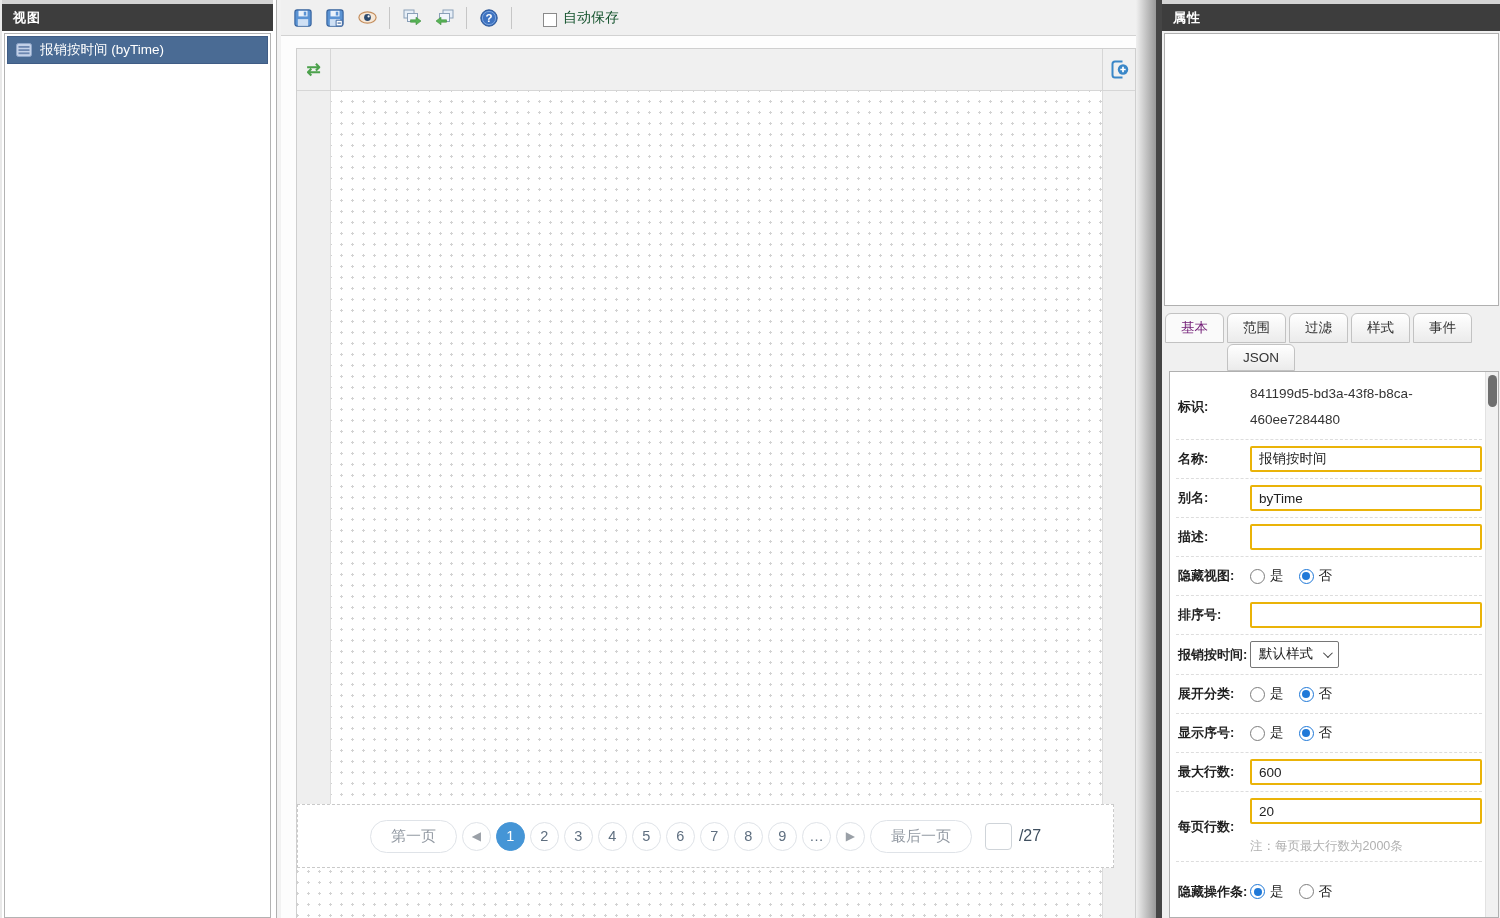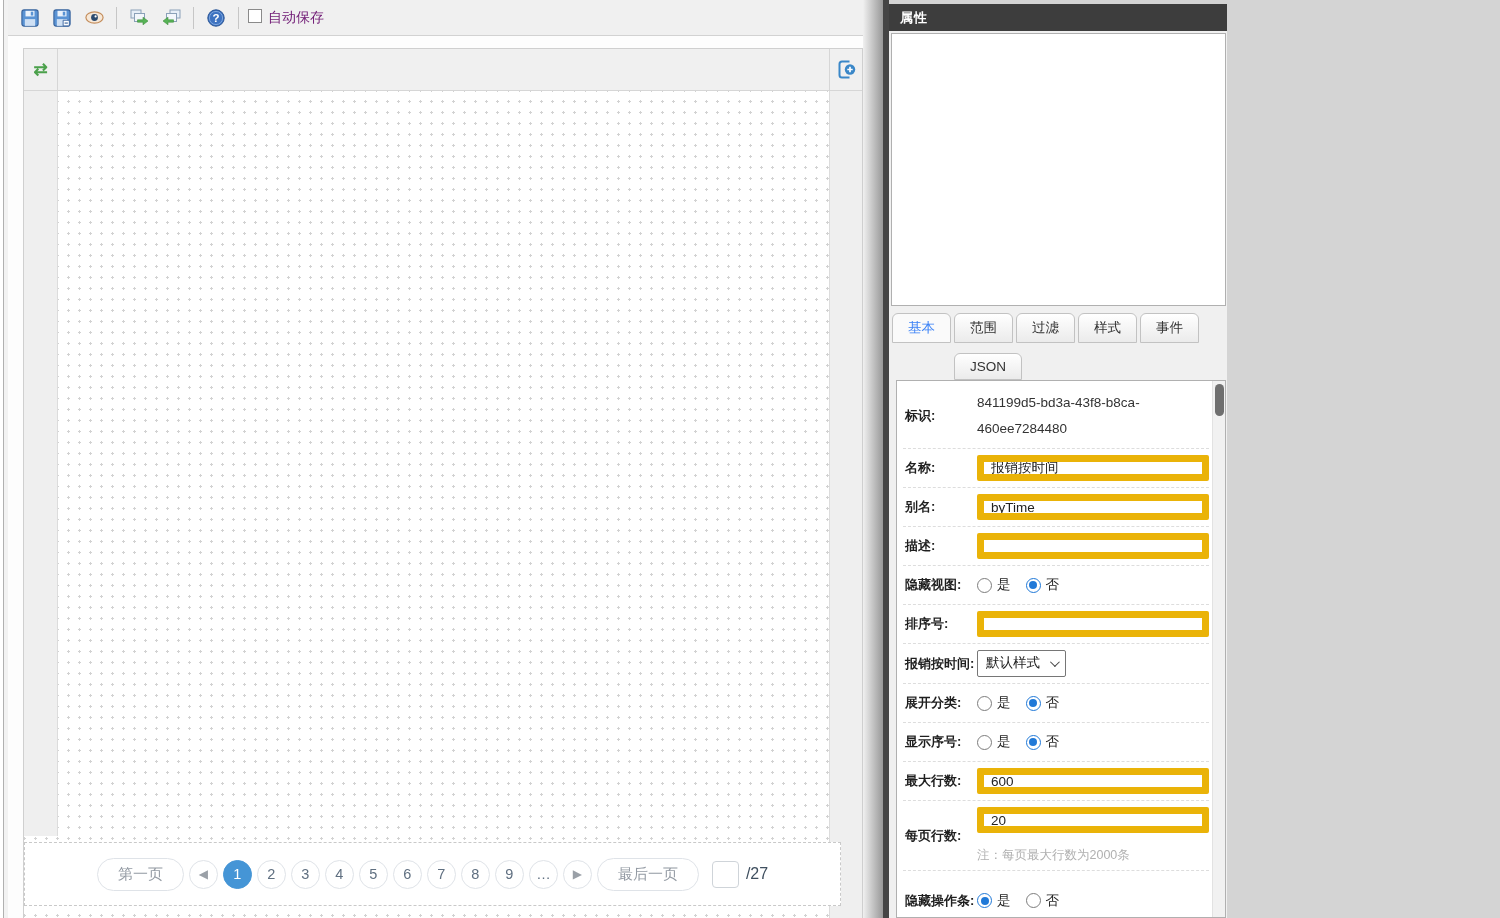--- a/index.html
+++ b/index.html
@@ -18,78 +18,95 @@
 
   
   .splitter-left { width:8px; background:linear-gradient(to right,#ffffff 3px,#b0b0b0 3px,#b0b0b0 4px,#f2f2f2 4px); cursor:col-resize; }
   .splitter-right { width:26px; background:linear-gradient(to right,#f0f0f0,#989898); border-right:6px solid #454545; cursor:col-resize; }
 
   
   .center { width:855px; display:flex; flex-direction:column; background:#fff; }
   .toolbar { height:36px; background:#f0f0f0; border-bottom:1px solid #d2d2d2; display:flex; align-items:center; padding-left:9px; gap:6px; flex:none; }
   .tbtn { width:26px; height:26px; display:flex; align-items:center; justify-content:center; border-radius:3px; cursor:pointer; }
   .tsep { width:1px; height:22px; background:#c6c6c6; margin:0 3px; }
-  .autosave { display:flex; align-items:flex-start; gap:6px; font-size:14px; color:#701a75; }
+  .autosave { display:flex; align-items:flex-end; gap:6px; font-size:14px; color:#14532d;margin-left:22px; }
   .checkbox { width:14px; height:14px; border:1px solid #8a8a8a; background:#fff; display:inline-block; }
 
   .center-body { flex:1; position:relative; background:#fdfdfd; }
   .canvas { position:absolute; left:15px; top:12px; right:0; bottom:-2px; background:#fff; border:1px solid #cfcfcf; }
   .canvas-topbar { height:42px; background:#f0f0f0; border-bottom:1px solid #d6d6d6; display:flex; }
   .ct-cell { width:34px; display:flex; align-items:center; justify-content:center; }
   .ct-left { border-right:1px solid #d6d6d6; }
   .ct-right { width:33px; border-left:1px solid #d6d6d6; }
   .ct-fill { flex:1; }
   .sync-glyph { color:#4ca14c; font-size:17px; font-weight:bold; cursor:pointer; }
 
   .canvas-body { position:absolute; top:42px; left:0; right:0; bottom:0; background:#fff;
     background-image:radial-gradient(#d2d2d2 1.1px, transparent 1.3px);
     background-size:11px 11px; background-position:6px 5px; }
   .gutter-left { position:absolute; left:0; top:0; width:34px; height:745px; background:#efefef; border-right:1px solid #dcdcdc; }
   .gutter-right { position:absolute; right:0; top:0; width:33px; height:100%; background:#efefef; border-left:1px solid #dcdcdc; }
 
-  .pagination { position:absolute; left:0; top:751px; width:817px; height:64px; background:#fff; border:1px dashed #c9c9c9; display:flex; align-items:center; justify-content:center; gap:5px; }
+  .pagination { position:absolute; left:0; top:713px; width:817px; height:64px; background:#fff; border:1px dashed #c9c9c9; display:flex; align-items:center; justify-content:center; gap:5px; }
   .pg-pill { border:1px solid #dfe3e8; border-radius:17px; background:#fff; color:#939aa3; font-size:15px; padding:6px 20px; cursor:pointer; }
   .pg-circle { width:29px; height:29px; border-radius:50%; border:1px solid #dfe3e8; background:#fff; color:#5f6f80; font-size:14.5px; display:flex; align-items:center; justify-content:center; cursor:pointer; flex:none; }
   .pg-circle.active { background:#4595d6; border-color:#4595d6; color:#fff; }
   .pg-arrow { color:#9aa0a7; font-size:12px; }
   .pg-input { width:27px; height:27px; border:1px solid #cfd4d9; border-radius:4px; margin-left:8px; font-size:14px; text-align:center; }
   .pg-total { color:#3f4f5f; font-size:16px; margin-left:2px; }
 
   
   .right-panel { width:338px; background:#f0f0f0; display:flex; flex-direction:column; }
   .empty-box { height:273px; margin:2px 1px 0 2px; background:#fff; border:1px solid #b0b0b0; flex:none; }
   .tabs { padding:7px 0 0 3px; flex:none; }
   .tab-row { display:flex; }
   .tab { font-size:13.5px; color:#333; border:1px solid #c2c2c2; border-radius:6px 6px 0 0; background:linear-gradient(#ffffff,#ebebeb); padding:5px 15px 5px; margin-right:3px; cursor:pointer; }
-  .tab.active { color:#3b82f6; background:#fafafa; }
-  .tab-row2 { margin-left:62px; margin-top:10px; }
+  .tab.active { color:#701a75; background:#fafafa; }
+  .tab-row2 { margin-left:62px; margin-top:1px; }
 
   .props { flex:1; margin:0 1px 0 7px; background:#fff; border:1px solid #b0b0b0; position:relative; overflow:hidden; padding:3px 16px 0 6px; }
   .prow { display:flex; align-items:center; border-bottom:1px dashed #dddddd; padding:6px 0 6px 2px; min-height:39px; }
   .plabel { width:72px; flex:none; font-weight:bold; font-size:13px; color:#1f1f1f; line-height:20px; }
   .pctrl { flex:1; min-width:0; }
   .ptext { font-size:13.5px; color:#333; line-height:26px; overflow-wrap:break-word; }
-  .pinput { width:100%; height:26px; border:7px solid #eab308; border-radius:2px; font-size:13.5px; color:#222; padding:2px 7px; font-family:"Liberation Sans",sans-serif; }
+  .pinput { width:100%; height:26px; border:2px solid #eab308; border-radius:2px; font-size:13.5px; color:#222; padding:2px 7px; font-family:"Liberation Sans",sans-serif; }
   .pnote { font-size:12.5px; color:#b0b0b0; margin-top:14px; }
   .radio-group { display:flex; align-items:center; gap:15px; }
   .radio-opt { display:flex; align-items:center; gap:5px; font-size:13.5px; color:#222; cursor:pointer; }
   .radio { width:15px; height:15px; border-radius:50%; border:1px solid #7d7d7d; background:#fff; position:relative; flex:none; }
   .radio.checked { border:1.5px solid #2079d8; }
   .radio.checked::after { content:""; position:absolute; left:50%; top:50%; width:8px; height:8px; margin:-4px 0 0 -4px; border-radius:50%; background:#2079d8; }
   .pselect { display:inline-flex; align-items:center; gap:10px; border:1px solid #767676; border-radius:2px; background:#fff; font-size:13.5px; color:#222; padding:3px 8px 4px 8px; cursor:pointer; }
   .chev { width:7px; height:7px; border-right:1.8px solid #444; border-bottom:1.8px solid #444; transform:rotate(45deg) translateY(-2px); }
 
   .vscroll { position:absolute; right:0; top:0; bottom:0; width:13px; background:#f1f1f1; border-left:1px solid #e2e2e2; }
   .vthumb { position:absolute; top:3px; left:2px; width:9px; height:32px; background:#6f6f6f; border-radius:5px; cursor:pointer; }
 </style>
 </head>
 <body>
 
 <div class="app">
 
+  <aside class="left-panel">
+    <div class="panel-top-strip"></div>
+    <div class="panel-header">视图</div>
+    <div class="left-body">
+      <div class="view-item">
+        <span class="vicon">
+          <svg width="16" height="14" viewBox="0 0 16 14">
+            <rect x="0.5" y="0.5" width="15" height="13" rx="2" fill="#c3d1e8" stroke="#8fa6c8"></rect>
+            <rect x="2.5" y="3" width="11" height="1.8" fill="#6d87b0"></rect>
+            <rect x="2.5" y="6.2" width="11" height="1.8" fill="#6d87b0"></rect>
+            <rect x="2.5" y="9.4" width="11" height="1.8" fill="#6d87b0"></rect>
+          </svg>
+        </span>
+        <span>报销按时间 (byTime)</span>
+      </div>
+    </div>
+  </aside>
 
   <div class="splitter-left"></div>
 
   <main class="center">
     <div class="toolbar">
       <div class="tbtn">
         <svg width="18" height="18" viewBox="0 0 16 16">
           <rect x="0.8" y="0.8" width="14.4" height="14.4" rx="2" fill="#5a93d4" stroke="#35619c"></rect>
           <rect x="4" y="1.6" width="8" height="5" fill="#eaf2fb"></rect>
           <rect x="8.7" y="2.4" width="2.2" height="3.4" fill="#5a93d4"></rect>

